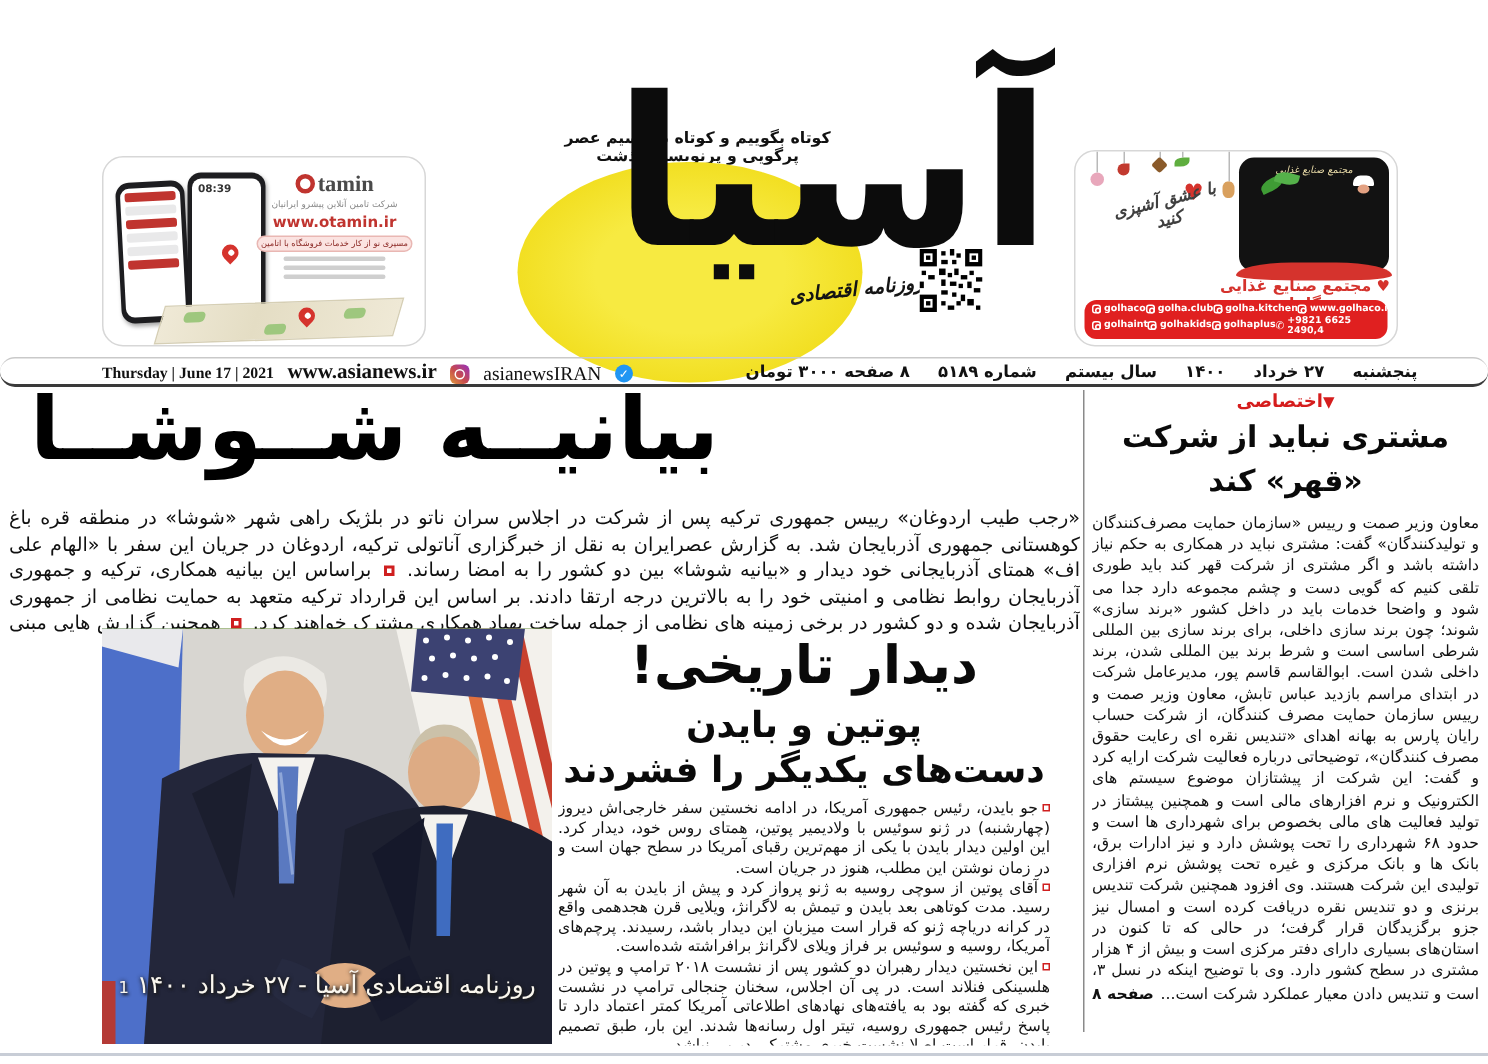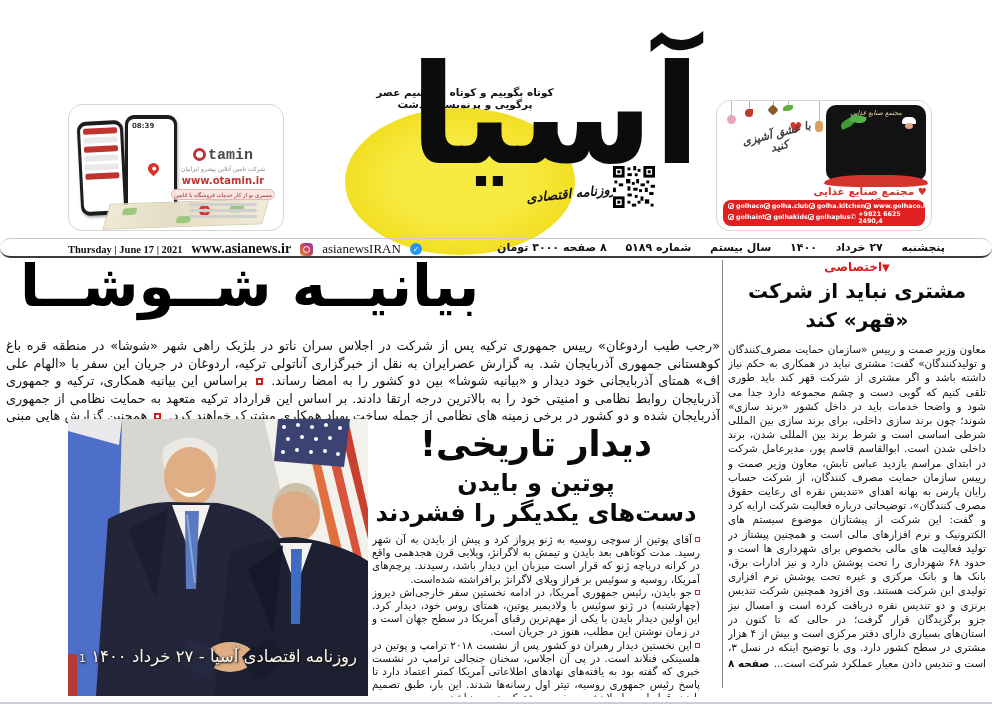--- a/index.html
+++ b/index.html
@@ -17,21 +17,21 @@
   .shopline { height:6px; margin:3px 3px 0 3px; background:#e9e9ea; border-radius:2px; }
   .shopline.red { background:#c0342f; }
   .clock { font-size:7px; font-weight:bold; color:#333; padding:3px 0 0 4px; }
   .mappaper { position:absolute; left:38px; top:96px; width:158px; height:26px;
     background:linear-gradient(90deg,#efe9d6,#e4ddc4 40%,#efe9d6); transform:skewX(-18deg) rotate(-2deg);
     border:1px solid #d6cfb5; }
   .mgreen { position:absolute; width:14px; height:7px; background:#9ec77e; border-radius:3px; }
   .pin { position:absolute; width:11px; height:11px; background:#d5332d; border-radius:50% 50% 50% 0; transform:rotate(-45deg); }
   .pin::after { content:""; position:absolute; left:3.5px; top:3.5px; width:4px; height:4px; background:#fff; border-radius:50%; }
   .ot-right { position:absolute; right:8px; top:10px; width:104px; direction:rtl; text-align:center; }
-  .ot-logo { font-family:Liberation Mono, monospace; font-weight:bold; color:#4a4a4a; font-size:15px; direction:ltr;margin-top:32px; }
+  .ot-logo { font-family:Liberation Serif, serif; font-weight:bold; color:#4a4a4a; font-size:15px; direction:ltr; }
   .ot-logo .oticon { display:inline-block; width:13px; height:13px; border:3px solid #c0342f; border-radius:50%; vertical-align:-2px; margin-right:2px; }
   .ot-sub { font-size:6px; color:#888; margin-top:1px; }
   .ot-url { font-size:10px; font-weight:bold; color:#c0342f; margin-top:3px; direction:ltr; }
   .ot-pill { margin-top:3px; background:#fbe3e1; border:1px solid #e9b7b3; border-radius:7px;
     font-size:5.5px; color:#8d2b27; padding:1.5px 2px; }
   .ot-tel { height:3px; background:#cfcfcf; border-radius:2px; margin:3px 18px 0 18px; }
 
   .ad-golha { position:absolute; left:716px; top:100px; width:216px; height:131px;
     border:1px solid #d7d7d7; border-radius:14px; background:#fff; overflow:hidden; }
   .g-sketch { position:absolute; left:4px; bottom:34px; width:120px; height:55px;
@@ -368,22 +368,22 @@
       <span>روزنامه اقتصادی آسیا - ۲۷ خرداد ۱۴۰۰</span>
       <span class="pn">1</span>
     </div>
   </div>
 
   <div class="ccol">
     <div class="c-h">دیدار تاریخی!</div>
     <div class="c-s1">پوتین و بایدن</div>
     <div class="c-s2">دست‌های یکدیگر را فشردند</div>
     <div class="c-body">
+      <p><span class="rsq2"></span><span>جو بایدن، رئیس جمهوری آمریکا، در ادامه نخستین سفر خارجی‌اش دیروز (چهارشنبه) در ژنو سوئیس با ولادیمیر پوتین، همتای روس خود، دیدار کرد. این اولین دیدار بایدن با یکی از مهم‌ترین رقبای آمریکا در سطح جهان است و در زمان نوشتن این مطلب، هنوز در جریان است.</span></p>
       <p><span class="rsq2"></span><span>آقای پوتین از سوچی روسیه به ژنو پرواز کرد و پیش از بایدن به آن شهر رسید. مدت کوتاهی بعد بایدن و تیمش به لاگرانژ، ویلایی قرن هجدهمی واقع در کرانه دریاچه ژنو که قرار است میزبان این دیدار باشد، رسیدند. پرچم‌های آمریکا، روسیه و سوئیس بر فراز ویلای لاگرانژ برافراشته شده‌است.</span></p>
-      <p><span class="rsq2"></span><span>جو بایدن، رئیس جمهوری آمریکا، در ادامه نخستین سفر خارجی‌اش دیروز (چهارشنبه) در ژنو سوئیس با ولادیمیر پوتین، همتای روس خود، دیدار کرد. این اولین دیدار بایدن با یکی از مهم‌ترین رقبای آمریکا در سطح جهان است و در زمان نوشتن این مطلب، هنوز در جریان است.</span></p>
       <p><span class="rsq2"></span><span>این نخستین دیدار رهبران دو کشور پس از نشست ۲۰۱۸ ترامپ و پوتین در هلسینکی فنلاند است. در پی آن اجلاس، سخنان جنجالی ترامپ در نشست خبری که گفته بود به یافته‌های نهادهای اطلاعاتی آمریکا کمتر اعتماد دارد تا پاسخ رئیس جمهوری روسیه، تیتر اول رسانه‌ها شدند. این بار، طبق تصمیم بایدن، قرار است اصلا نشست خبری مشترکی در پی نباشد.</span></p>
 
     </div>
   </div>
 
   <div class="rcol">
     <div class="r-tag"><span class="tri">▼</span><span>اختصاصی</span></div>
     <div class="r-h">
       <div>مشتری نباید از شرکت</div>
       <div>«قهر» کند</div>

